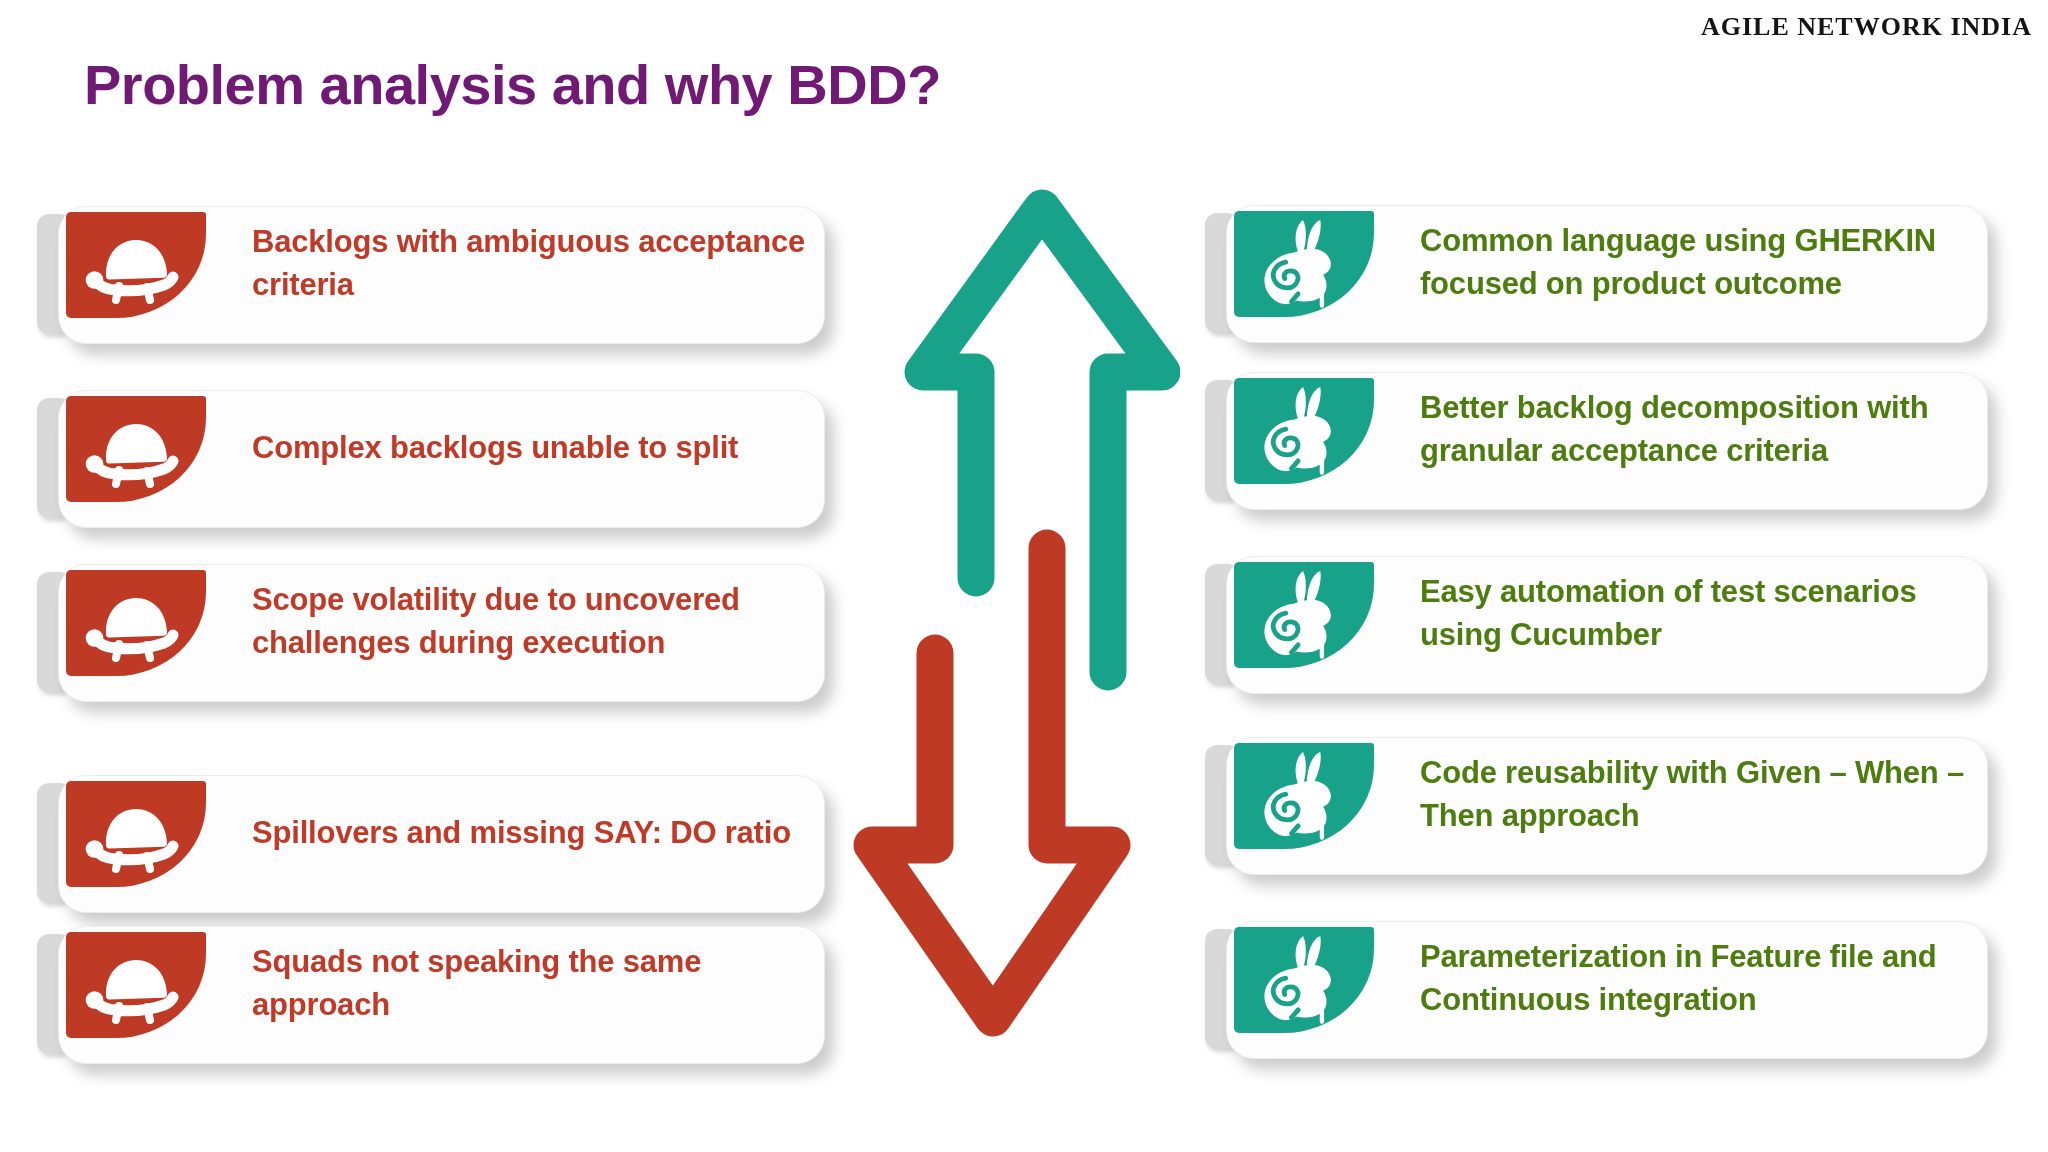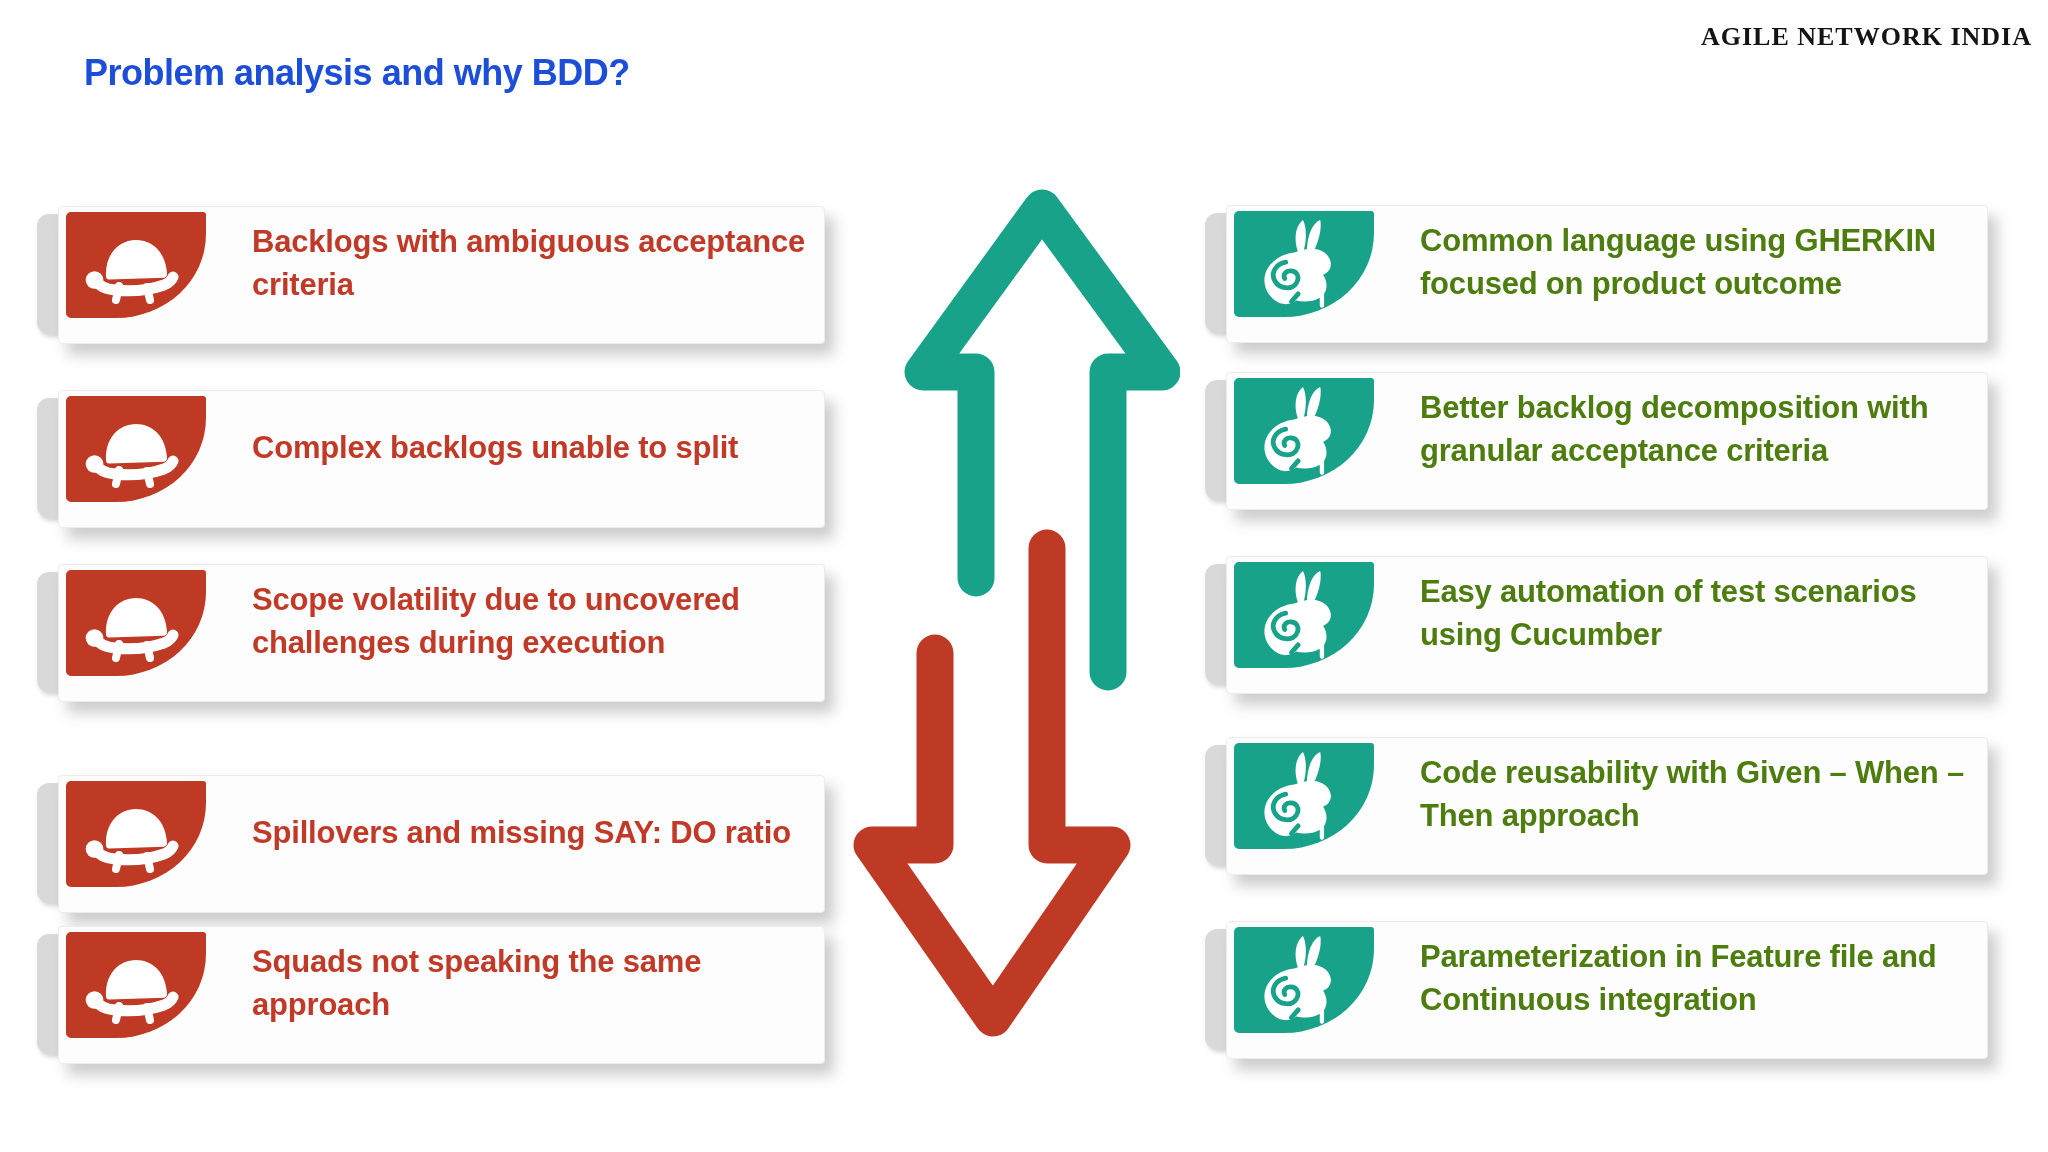--- a/index.html
+++ b/index.html
@@ -3,42 +3,42 @@
 <meta charset="utf-8">
 <style>
   html,body{margin:0;padding:0;}
   body{
     width:2048px;height:1152px;position:relative;overflow:hidden;
     background:#ffffff;
     font-family:"Liberation Sans","DejaVu Sans",sans-serif;
   }
   
   .brand{
-    position:absolute;top:22px;right:16px;
+    position:absolute;top:12px;right:16px;
     font-family:"Liberation Serif","DejaVu Serif",serif;
     font-weight:bold;font-size:26px;color:#141414;letter-spacing:1px;
   }
   .title{
     position:absolute;left:84px;top:52px;margin:0;
-    font-size:36px;font-weight:bold;color:#1d4ed8;letter-spacing:-0.5px;
+    font-size:56px;font-weight:bold;color:#701a75;letter-spacing:-0.5px;
   }
   
   .col{position:absolute;top:0;left:0;width:100%;height:100%;pointer-events:none;}
   
   .card{position:absolute;height:138px;}
   .left-col  .card{left:37px; width:788px;}
   .right-col .card{left:1205px;width:783px;}
   .card .tab{
     position:absolute;left:0;top:8px;bottom:10px;width:34px;
     background:#d9d9d9;border-radius:12px;
     box-shadow:2px 3px 5px rgba(0,0,0,0.18);
   }
   .card .body{
     position:absolute;left:21px;right:0;top:0;bottom:0;
-    background:#fdfdfd;border:1px solid #ececec;border-radius:4px;
+    background:#fdfdfd;border:1px solid #ececec;border-radius:28px;
     box-shadow:9px 11px 14px rgba(90,90,90,0.30);
   }
   .iconbox{
     position:absolute;left:7px;top:5px;width:140px;height:106px;
     border-radius:5px 3px 90px 5px / 5px 3px 84px 5px;
   }
   .red-card  .iconbox{background:#be3a25;}
   .teal-card .iconbox{background:#18a28a;}
   .iconbox svg{position:absolute;}
   .turtle-svg{left:18px;top:18px;}

